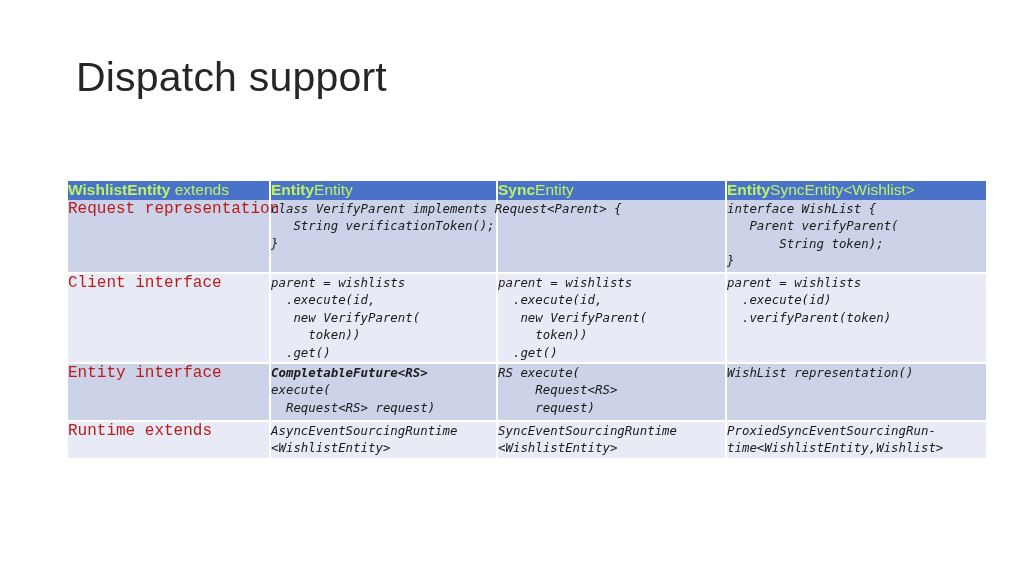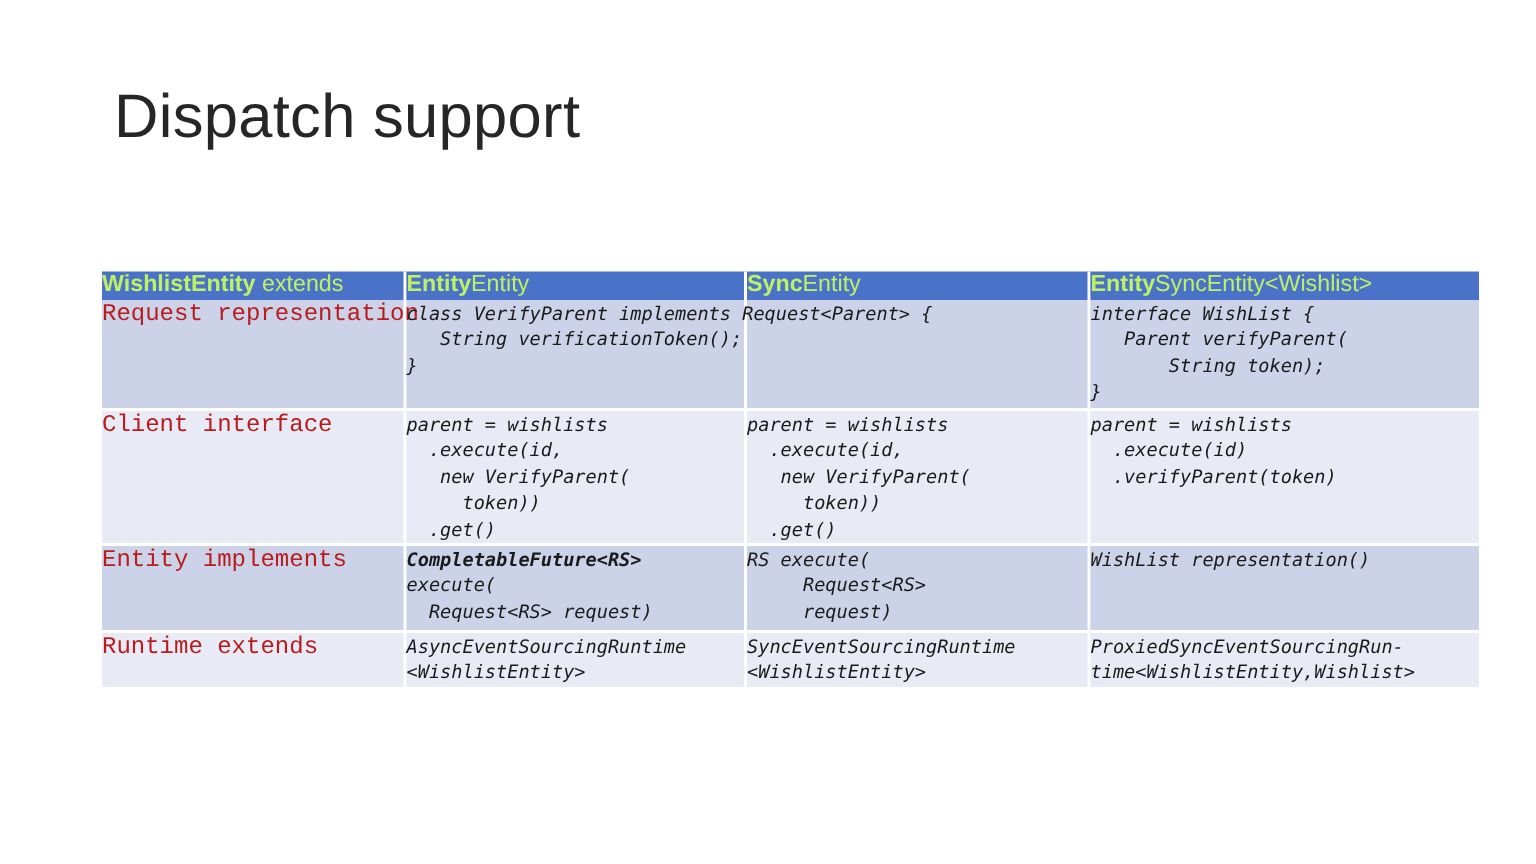--- a/index.html
+++ b/index.html
@@ -163,21 +163,21 @@
   .get()</pre>
           </td>
         <td class="code-cell">
             <pre>parent = wishlists
   .execute(id)
   .verifyParent(token)</pre>
           </td>
       </tr>
 
       <tr class="band-dark row-h3">
-        <td class="label-cell">Entity implements</td>
+        <td class="label-cell">Entity interface</td>
         <td class="code-cell">
             <pre><span class="bold">CompletableFuture&lt;RS&gt;</span><span>
 execute(
   Request&lt;RS&gt; request)</span></pre>
           </td>
         <td class="code-cell">
             <pre>RS execute(
      Request&lt;RS&gt;
      request)</pre>
           </td>

